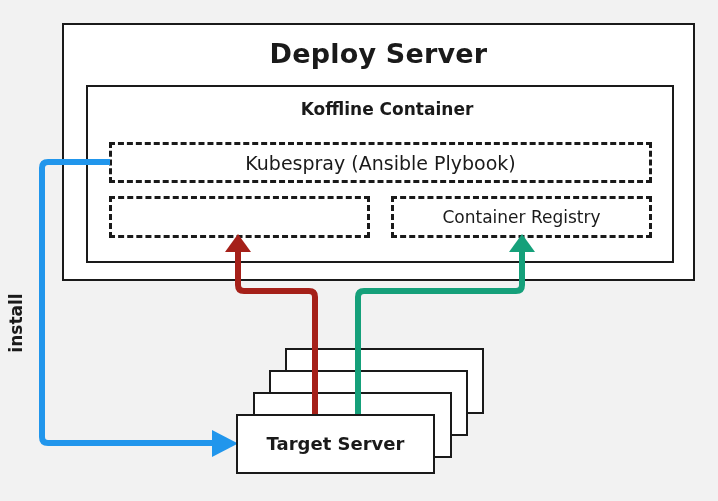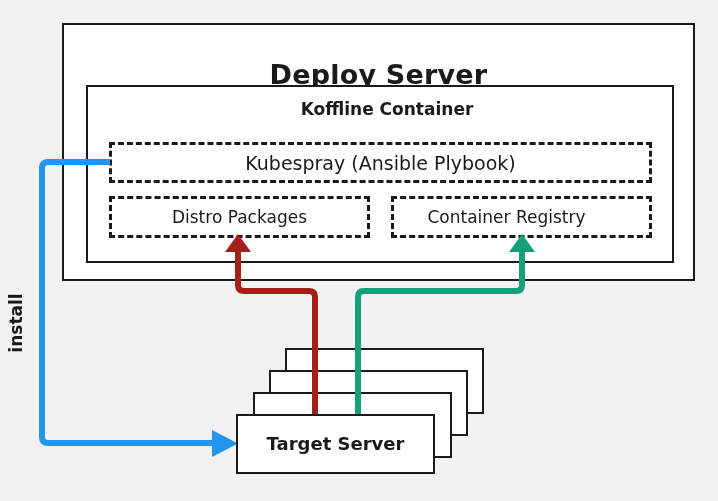--- a/index.html
+++ b/index.html
@@ -44,21 +44,20 @@
     width: 633px;
     height: 258px;
   }
   #deploy-server-title {
     left: 62px;
     top: 38px;
     width: 633px;
     font-size: 27px;
     font-weight: bold;
     letter-spacing: 0.2px;
-    margin-top: 21px;
   }
   
   #koffline {
     left: 86px;
     top: 85px;
     width: 588px;
     height: 178px;
   }
   #koffline-title {
     left: 86px;
@@ -93,21 +92,21 @@
     width: 261px;
     font-size: 17px;
   }
   #registry-box {
     left: 391px;
     top: 196px;
     width: 261px;
     height: 42px;
   }
   #registry-label {
-    left: 376px;
+    left: 391px;
     top: 207px;
     width: 261px;
     font-size: 17px;
   }
   
   .stack-layer {
     position: absolute;
     box-sizing: border-box;
     background: #ffffff;
     border: 2px solid #1a1a1a;
@@ -160,21 +159,20 @@
   <div class="box" id="deploy-server"></div>
   <div class="lbl" id="deploy-server-title">Deploy Server</div>
 
   <div class="box" id="koffline"></div>
   <div class="lbl" id="koffline-title">Koffline Container</div>
 
   <div class="dashed" id="kubespray-box"></div>
   <div class="lbl" id="kubespray-label">Kubespray (Ansible Plybook)</div>
 
   <div class="dashed" id="distro-box"></div>
-  <div class="lbl" id="distro-label">Distro Packages</div>
 
   <div class="dashed" id="registry-box"></div>
   <div class="lbl" id="registry-label">Container Registry</div>
 
   <div class="stack-layer" id="stack-4"></div>
   <div class="stack-layer" id="stack-3"></div>
   <div class="stack-layer" id="stack-2"></div>
 
   <svg id="connectors" viewBox="0 0 718 501">
 

